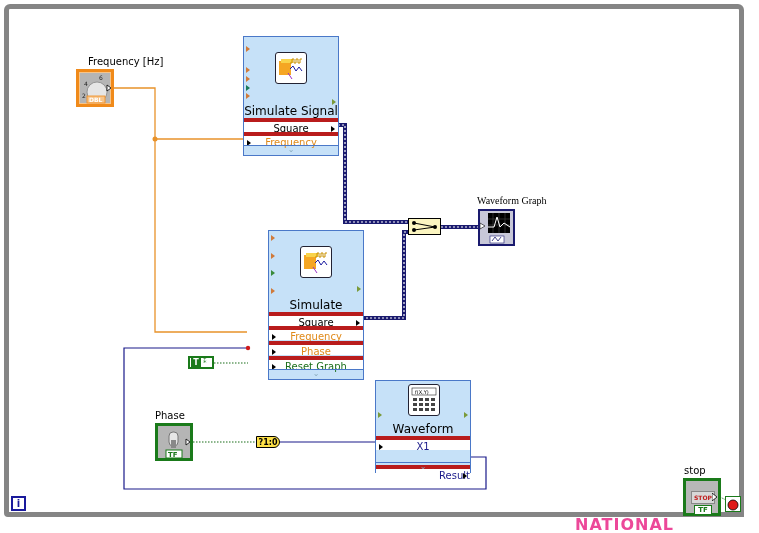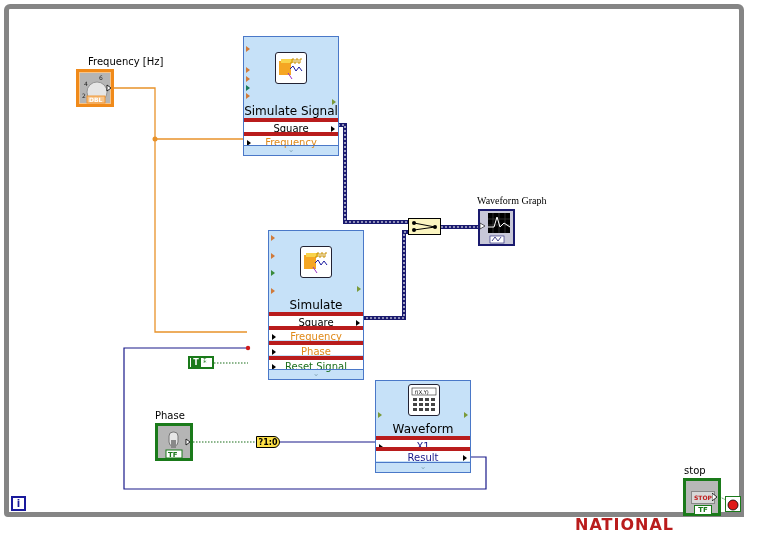--- a/index.html
+++ b/index.html
@@ -10,21 +10,21 @@
   .node { position:absolute; background:#c6e1f8; border:1px solid #4a78c8; box-sizing:border-box; }
   .node .title { position:absolute; left:0; right:0; text-align:center; font-size:12px; color:#000; }
   .node .row { position:absolute; left:0; right:0; height:14px; background:#fff; border-top:4px solid #b91c1c; font-size:10px; text-align:center; line-height:14px; box-sizing:border-box; }
   .node .foot { position:absolute; left:0; right:0; height:9px; bottom:0; border-top:1px solid #4a78c8; text-align:center; font-size:8px; line-height:8px; color:#8ab; }
   .tri-in { position:absolute; left:3px; width:0; height:0; border-top:3px solid transparent; border-bottom:3px solid transparent; border-left:4px solid #000; }
   .tri-out { position:absolute; right:3px; width:0; height:0; border-top:3px solid transparent; border-bottom:3px solid transparent; border-left:4px solid #000; }
   .term { position:absolute; width:0; height:0; border-top:3px solid transparent; border-bottom:3px solid transparent; border-left:4px solid #d07a3a; }
   .icon-box { position:absolute; width:32px; height:32px; background:#fff; border:1px solid #223; border-radius:3px; box-sizing:border-box; }
   .ctrl { position:absolute; box-sizing:border-box; }
   .info { position:absolute; left:11px; top:496px; width:15px; height:15px; border:2px solid #1a1a9c; box-sizing:border-box; color:#1a1a9c; font-weight:bold; font-size:10px; text-align:center; line-height:11px; background:#fff; }
-  .watermark { position:absolute; left:575px; top:515px; font-size:16px; font-weight:bold; color:#b91c1c; letter-spacing:1px; font-family:"DejaVu Sans", sans-serif; }
+  .watermark { position:absolute; left:575px; top:515px; font-size:16px; font-weight:bold; color:#ec4899; letter-spacing:1px; font-family:"DejaVu Sans", sans-serif; }
 </style>
 </head>
 <body>
 
 <div class="frame"></div>
 
 <svg class="wires">
 
   <polyline points="114,88 155,88 155,332 247,332" fill="none" stroke="#e8922a" stroke-width="1.3"></polyline>
   <line x1="155" y1="139" x2="244" y2="139" stroke="#e8922a" stroke-width="1.3"></line>
@@ -103,21 +103,21 @@
   </div>
   <span class="term" style="left:2px;top:4px;"></span>
   <span class="term" style="left:2px;top:22px;"></span>
   <span class="term" style="left:2px;top:39px;border-left-color:#3a8a3a;"></span>
   <span class="term" style="left:2px;top:57px;"></span>
   <span class="term" style="right:2px;top:55px;border-left-color:#7a9a3a;"></span>
   <div class="title" style="top:67px;">Simulate Signal2</div>
   <div class="row" style="top:81px;color:#000;"><span>Square</span><span class="tri-out" style="top:4px;"></span></div>
   <div class="row" style="top:95px;color:#e08a1a;"><span class="tri-in" style="top:4px;"></span><span>Frequency</span></div>
   <div class="row" style="top:110px;color:#e08a1a;"><span class="tri-in" style="top:4px;"></span><span>Phase</span></div>
-  <div class="row" style="top:125px;color:#1a6e1a;"><span class="tri-in" style="top:4px;"></span><span>Reset Signal</span></div>
+  <div class="row" style="top:125px;color:#1a6e1a;"><span class="tri-in" style="top:4px;"></span><span>Reset Graph</span></div>
   <div class="foot">⌄</div>
 </div>
 
 <div class="ctrl" style="left:188px;top:356px;width:26px;height:13px;border:2px solid #1a7a1a;background:#fff;">
   <span style="position:absolute;left:1px;top:0;width:10px;height:9px;background:#1a7a1a;color:#fff;font-size:8px;font-weight:bold;line-height:9px;text-align:center;">T</span>
   <span style="position:absolute;left:13px;top:-1px;font-size:7px;color:#1a7a1a;">⁑</span>
 </div>
 
 <div class="ctrl" style="left:408px;top:218px;width:33px;height:17px;background:#fbf5c0;border:1px solid #000;">
   <svg width="31" height="15">
@@ -180,21 +180,21 @@
           <rect x="10" y="23" width="4" height="3"></rect>
           <rect x="16" y="23" width="4" height="3"></rect>
           <rect x="22" y="23" width="4" height="3"></rect>
         </g>
       </svg>
   </div>
   <span class="term" style="left:2px;top:31px;border-left-color:#7a9a3a;"></span>
   <span class="term" style="right:2px;top:31px;border-left-color:#7a9a3a;"></span>
   <div class="title" style="top:41px;">Waveform</div>
   <div class="row" style="top:55px;color:#1a1a8a;"><span class="tri-in" style="top:4px;"></span><span>X1</span></div>
-  <div class="row" style="top:66px;color:#1a1a8a;"><span>Result</span><span class="tri-out" style="top:4px;"></span></div>
+  <div class="row" style="top:84px;color:#1a1a8a;text-align:right;"><span>Result</span><span class="tri-out" style="top:4px;"></span></div>
   <div class="foot">⌄</div>
 </div>
 
 <div class="lbl" style="left:684px;top:465px;">stop</div>
 <div class="ctrl" style="left:683px;top:478px;width:38px;height:38px;border:3px solid #1a7a1a;background:#b8b8b8;">
   <div style="position:absolute;left:5px;top:10px;width:22px;height:11px;background:#d8d8d8;border:1px solid #888;color:#c01a1a;font-size:6px;font-weight:bold;line-height:11px;text-align:center;">STOP</div>
   <div style="position:absolute;left:8px;top:24px;width:16px;height:8px;background:#fff;border:1px solid #1a7a1a;color:#1a7a1a;font-size:7px;font-weight:bold;line-height:8px;text-align:center;">TF</div>
   <svg width="6" height="8" style="position:absolute;right:0;top:12px;">
       <polygon points="0,0 5,4 0,8" fill="#fff" stroke="#000" stroke-width="0.8"></polygon>
     </svg>

